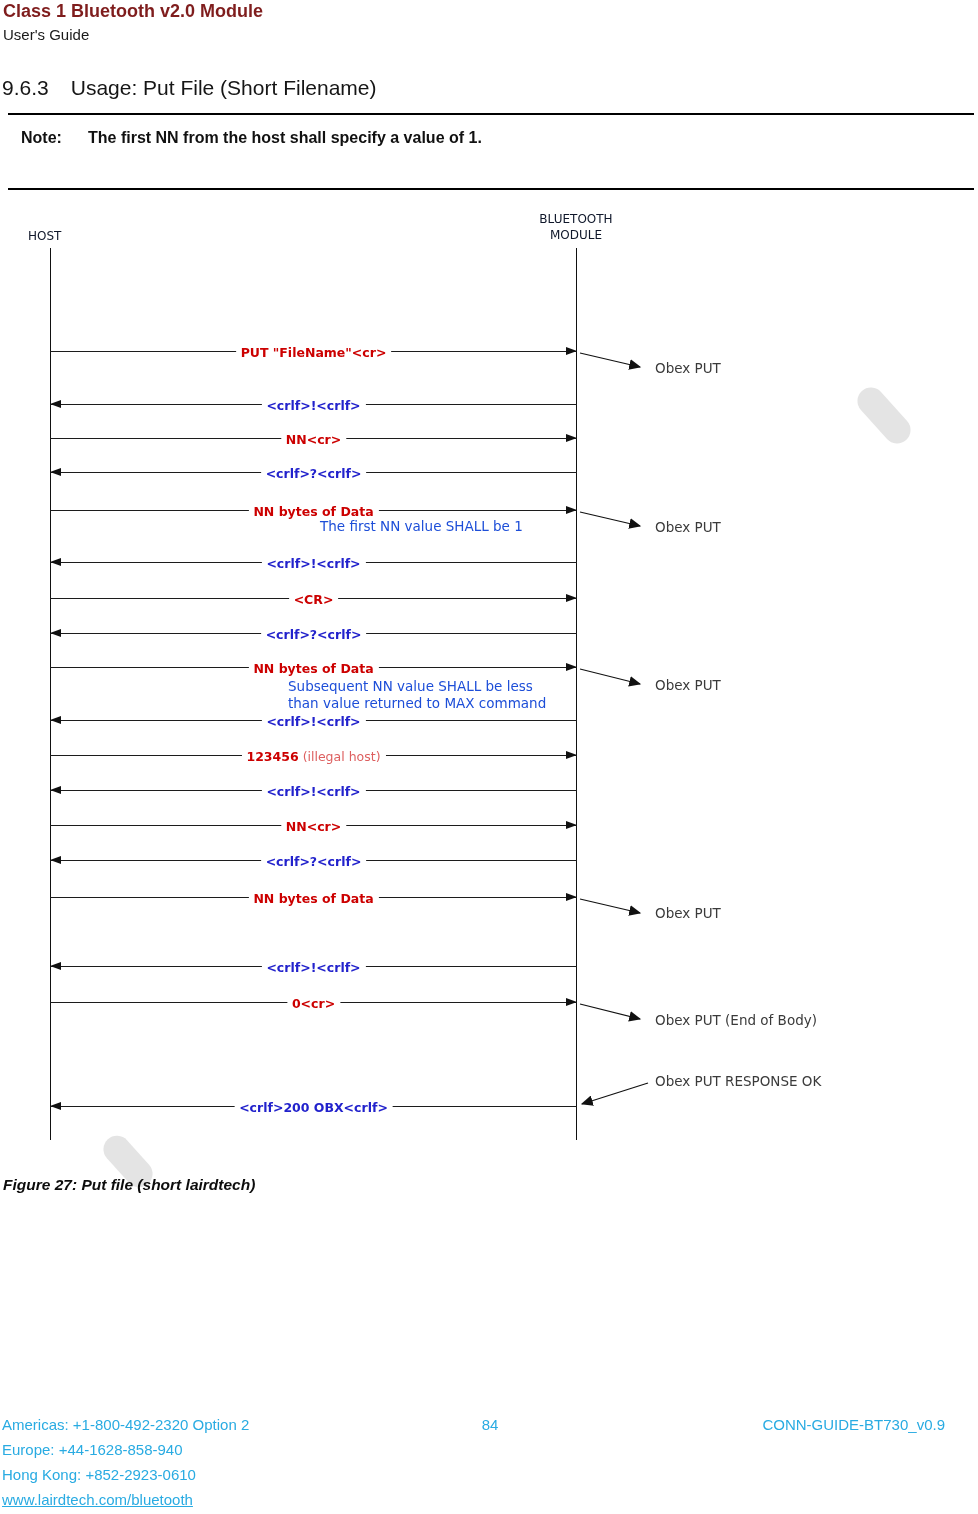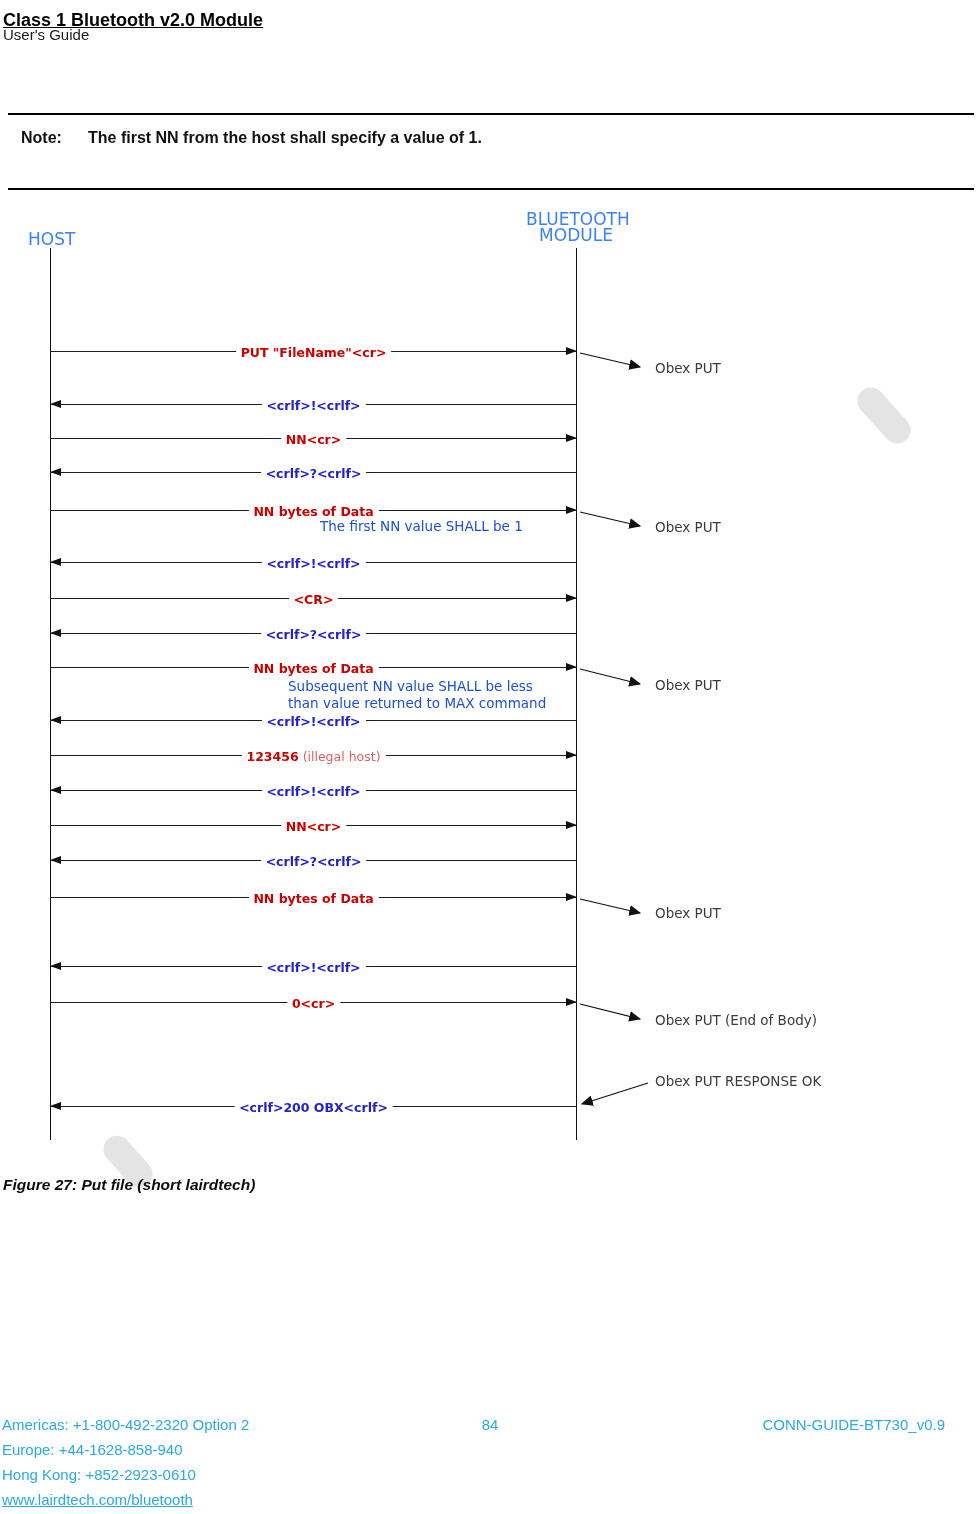--- a/index.html
+++ b/index.html
@@ -1,32 +1,32 @@
 <!DOCTYPE html>
 <html><head>
 <meta charset="utf-8">
 <style>
   html,body{margin:0;padding:0;background:#fff;}
   #page{
     position:relative;width:978px;height:1514px;background:#ffffff;overflow:hidden;
     font-family:"Liberation Sans",sans-serif;color:#111;
   }
   
-  .doc-title{position:absolute;left:3px;top:10px;font-size:18px;font-weight:bold;color:#000000;text-decoration:underline;}
+  .doc-title{position:absolute;left:3px;top:1px;font-size:18px;font-weight:bold;color:#7f1d1d;}
   .doc-subtitle{position:absolute;left:3px;top:26px;font-size:15px;font-weight:500;color:#1a1a1a;}
   
   .section-heading{position:absolute;left:2px;top:76px;font-size:21px;color:#161616;}
   .section-heading .num{margin-right:22px;}
   
   .rule{position:absolute;left:8px;width:966px;border-top:2px solid #000;}
   .note-label{position:absolute;left:21px;top:129px;font-size:16px;font-weight:bold;}
   .note-line1{position:absolute;left:88px;top:129px;font-size:16px;font-weight:bold;}
   .note-line2{position:absolute;left:88px;top:155px;font-size:16px;font-weight:bold;}
   
-  .actor{position:absolute;font-size:17px;color:#3b82f6;font-family:"DejaVu Sans",sans-serif;}
+  .actor{position:absolute;font-size:12px;color:#0f172a;font-family:"DejaVu Sans",sans-serif;}
   .lifeline{position:absolute;width:0;border-left:1.5px solid #111;}
   .precondition{
     position:absolute;left:150px;top:282px;width:328px;height:32px;
     border:1.6px dashed #555;border-radius:17px;
     display:flex;align-items:center;justify-content:center;
     font-size:14px;color:#3a3a3a;font-family:"DejaVu Sans",sans-serif;
   }
   .msg{position:absolute;left:50px;width:527px;height:0;}
   .msg .line{position:absolute;left:0;right:0;top:0;border-top:1.4px solid #1c1c1c;}
   .msg .label{
@@ -58,20 +58,23 @@
   .footer .docid{position:absolute;right:33px;top:0;text-align:right;}
 </style>
 </head>
 <body>
 
 <div id="page">
 
   <div class="doc-title">Class 1 Bluetooth v2.0 Module</div>
   <div class="doc-subtitle">User's Guide</div>
 
+  <div class="section-heading">
+    <span class="num">9.6.3</span><span>Usage: Put File (Short Filename)</span>
+  </div>
 
   <div class="rule" style="top:113px"></div>
   <div class="note-label">Note:</div>
   <div class="note-line1">The first NN from the host shall specify a value of 1.</div>
   <div class="rule" style="top:188px"></div>
 
   <div class="wm wm1"></div>
   <div class="wm wm2"></div>
 
   <div class="actor" style="left:28px;top:229px">HOST</div>

